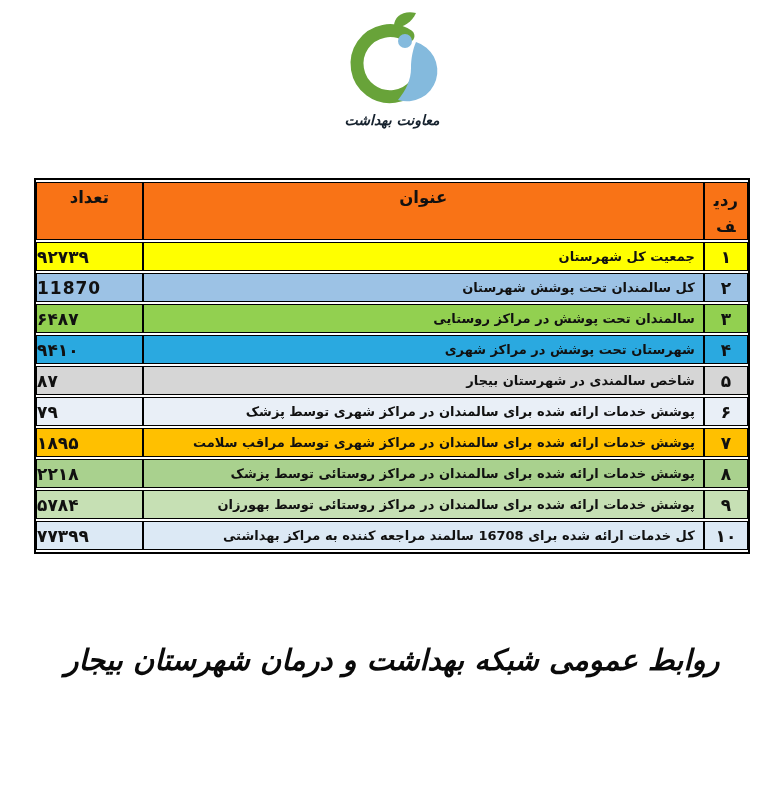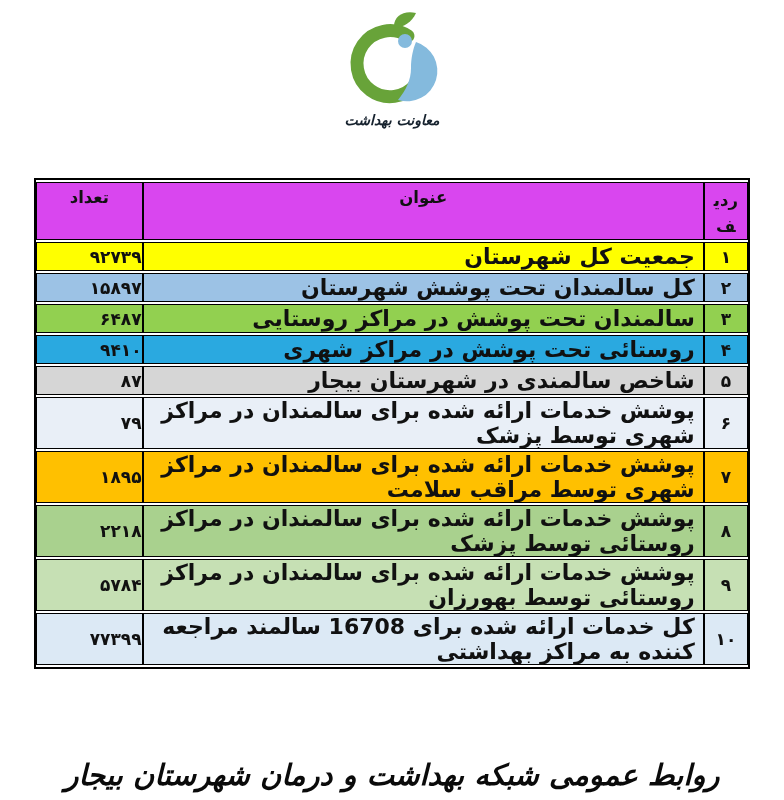--- a/index.html
+++ b/index.html
@@ -43,32 +43,32 @@
   }
   table.services th, table.services td {
     border: 1px solid #000;
     font-weight: bold;
     color: #111;
   }
   th.col-row   { width: 44px; }
   th.col-title { width: 558px; margin-left: 35px; }
   th.col-count { width: 106px; }
   thead th {
-    background: #d946ef;
+    background: #f97316;
     height: 58px;
     vertical-align: top;
     padding-top: 5px;
     font-size: 16.5px;
     text-align: center;
   }
   th.col-row { word-break: break-all; line-height: 1.55; padding: 5px 3px 0 3px; text-align: center; }
-  tbody td { height: 29px; font-size: 22px; vertical-align: middle; }
+  tbody td { height: 29px; font-size: 13px; vertical-align: middle; }
   td.cell-num   { text-align: center; font-size: 17px; }
   td.cell-title { text-align: right; padding-right: 8px; }
-  td.cell-count { text-align: right; font-size: 17px; letter-spacing: 1px; }
+  td.cell-count { text-align: left; font-size: 17px; letter-spacing: 1px; }
   
   .footer-calligraphy {
     margin-top: 89px;
     font-size: 29px; font-weight: bold; font-style: italic;
     color: #0a0a0a;
     text-align: center;
   }
 </style>
 </head>
 <body>
@@ -102,32 +102,32 @@
       <tbody>
     <tr style="background: rgb(255, 255, 0);">
       <td class="cell-num">۱</td>
       <td class="cell-title">جمعیت کل شهرستان</td>
       <td class="cell-count">۹۲۷۳۹</td>
     </tr>
 
     <tr style="background: rgb(156, 194, 229);">
       <td class="cell-num">۲</td>
       <td class="cell-title">کل سالمندان تحت پوشش شهرستان</td>
-      <td class="cell-count">۱۵۸۹۷</td>
+      <td class="cell-count">11870</td>
     </tr>
 
     <tr style="background: rgb(146, 208, 80);">
       <td class="cell-num">۳</td>
       <td class="cell-title">سالمندان تحت پوشش در مراکز روستایی</td>
       <td class="cell-count">۶۴۸۷</td>
     </tr>
 
     <tr style="background: rgb(42, 169, 224);">
       <td class="cell-num">۴</td>
-      <td class="cell-title">روستائی تحت پوشش در مراکز شهری</td>
+      <td class="cell-title">شهرستان تحت پوشش در مراکز شهری</td>
       <td class="cell-count">۹۴۱۰</td>
     </tr>
 
     <tr style="background: rgb(214, 214, 214);">
       <td class="cell-num">۵</td>
       <td class="cell-title">شاخص سالمندی در شهرستان بیجار</td>
       <td class="cell-count">۸۷</td>
     </tr>
 
     <tr style="background: rgb(233, 239, 247);">

